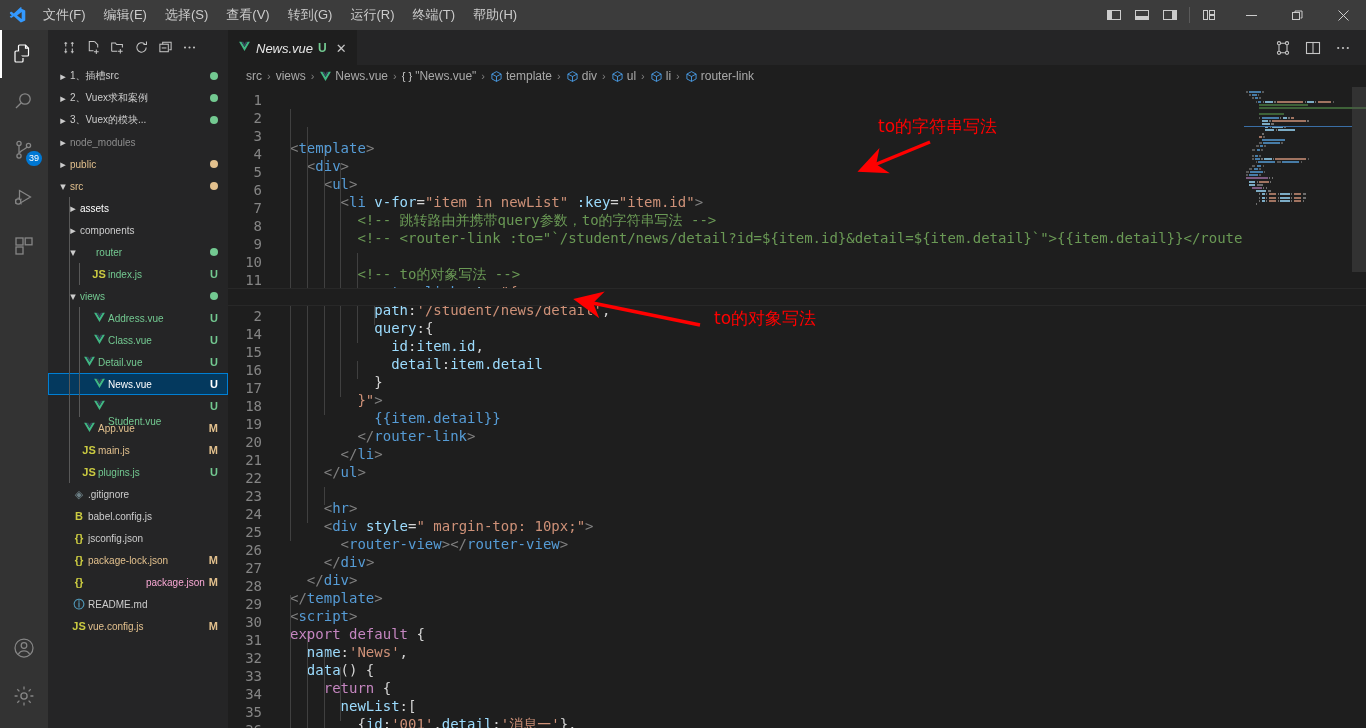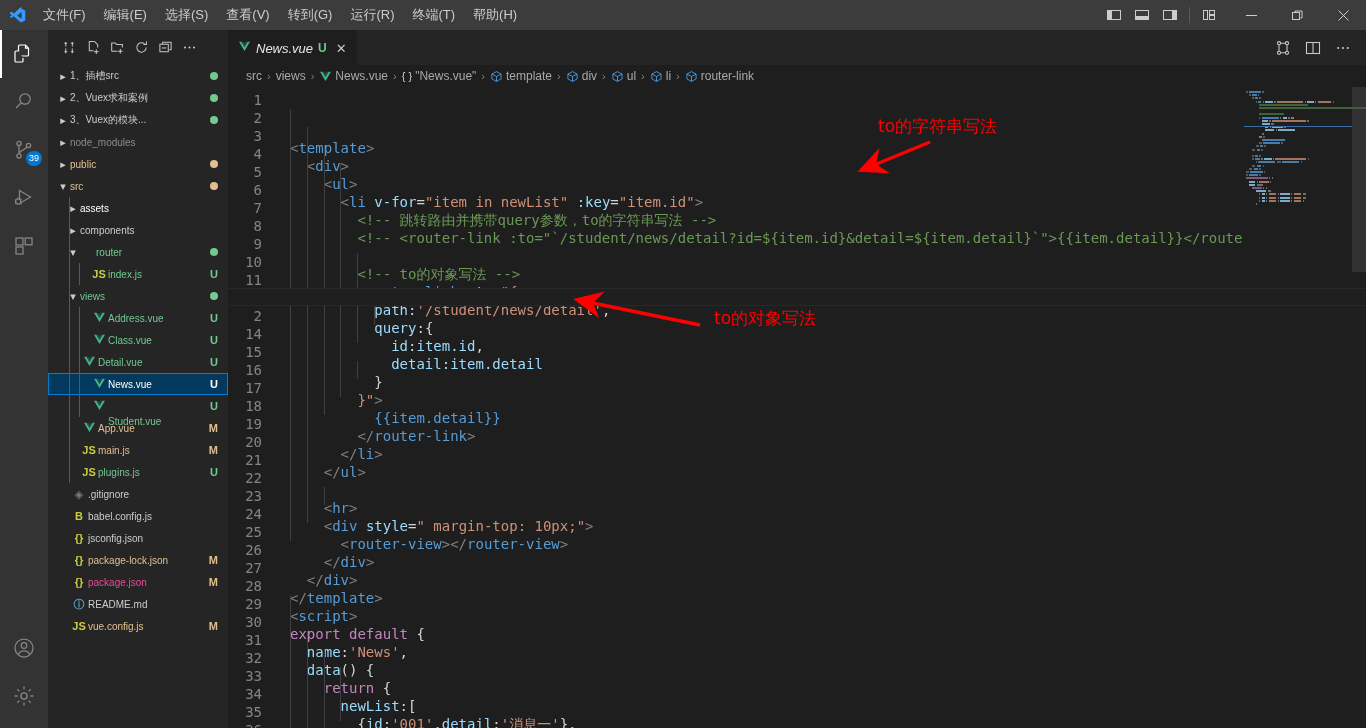--- a/index.html
+++ b/index.html
@@ -475,21 +475,21 @@
           </div>
           <div class="row" style="padding-left: 8px;">
             <span class="twisty"></span>
             <span class="ficon" style="color: rgb(203, 203, 65);">{}</span>
             <span class="name" style="color: rgb(226, 192, 141);">package-lock.json</span>
             <span class="status" style="color: rgb(226, 192, 141);">M</span>
           </div>
           <div class="row" style="padding-left: 8px;">
             <span class="twisty"></span>
             <span class="ficon" style="color: rgb(203, 203, 65);">{}</span>
-            <span class="name" style="color: #ec4899;">package.json</span>
+            <span class="name" style="color: #f9a8d4; text-align: right;">package.json</span>
             <span class="status" style="color: rgb(226, 192, 141);">M</span>
           </div>
           <div class="row" style="padding-left: 8px;">
             <span class="twisty"></span>
             <span class="ficon" style="color: rgb(81, 154, 186);">ⓘ</span>
             <span class="name" style="color: rgb(204, 204, 204);">README.md</span>
           </div>
           <div class="row" style="padding-left: 8px;">
             <span class="twisty"></span>
             <span class="ficon" style="color: rgb(203, 203, 65);">JS</span>

